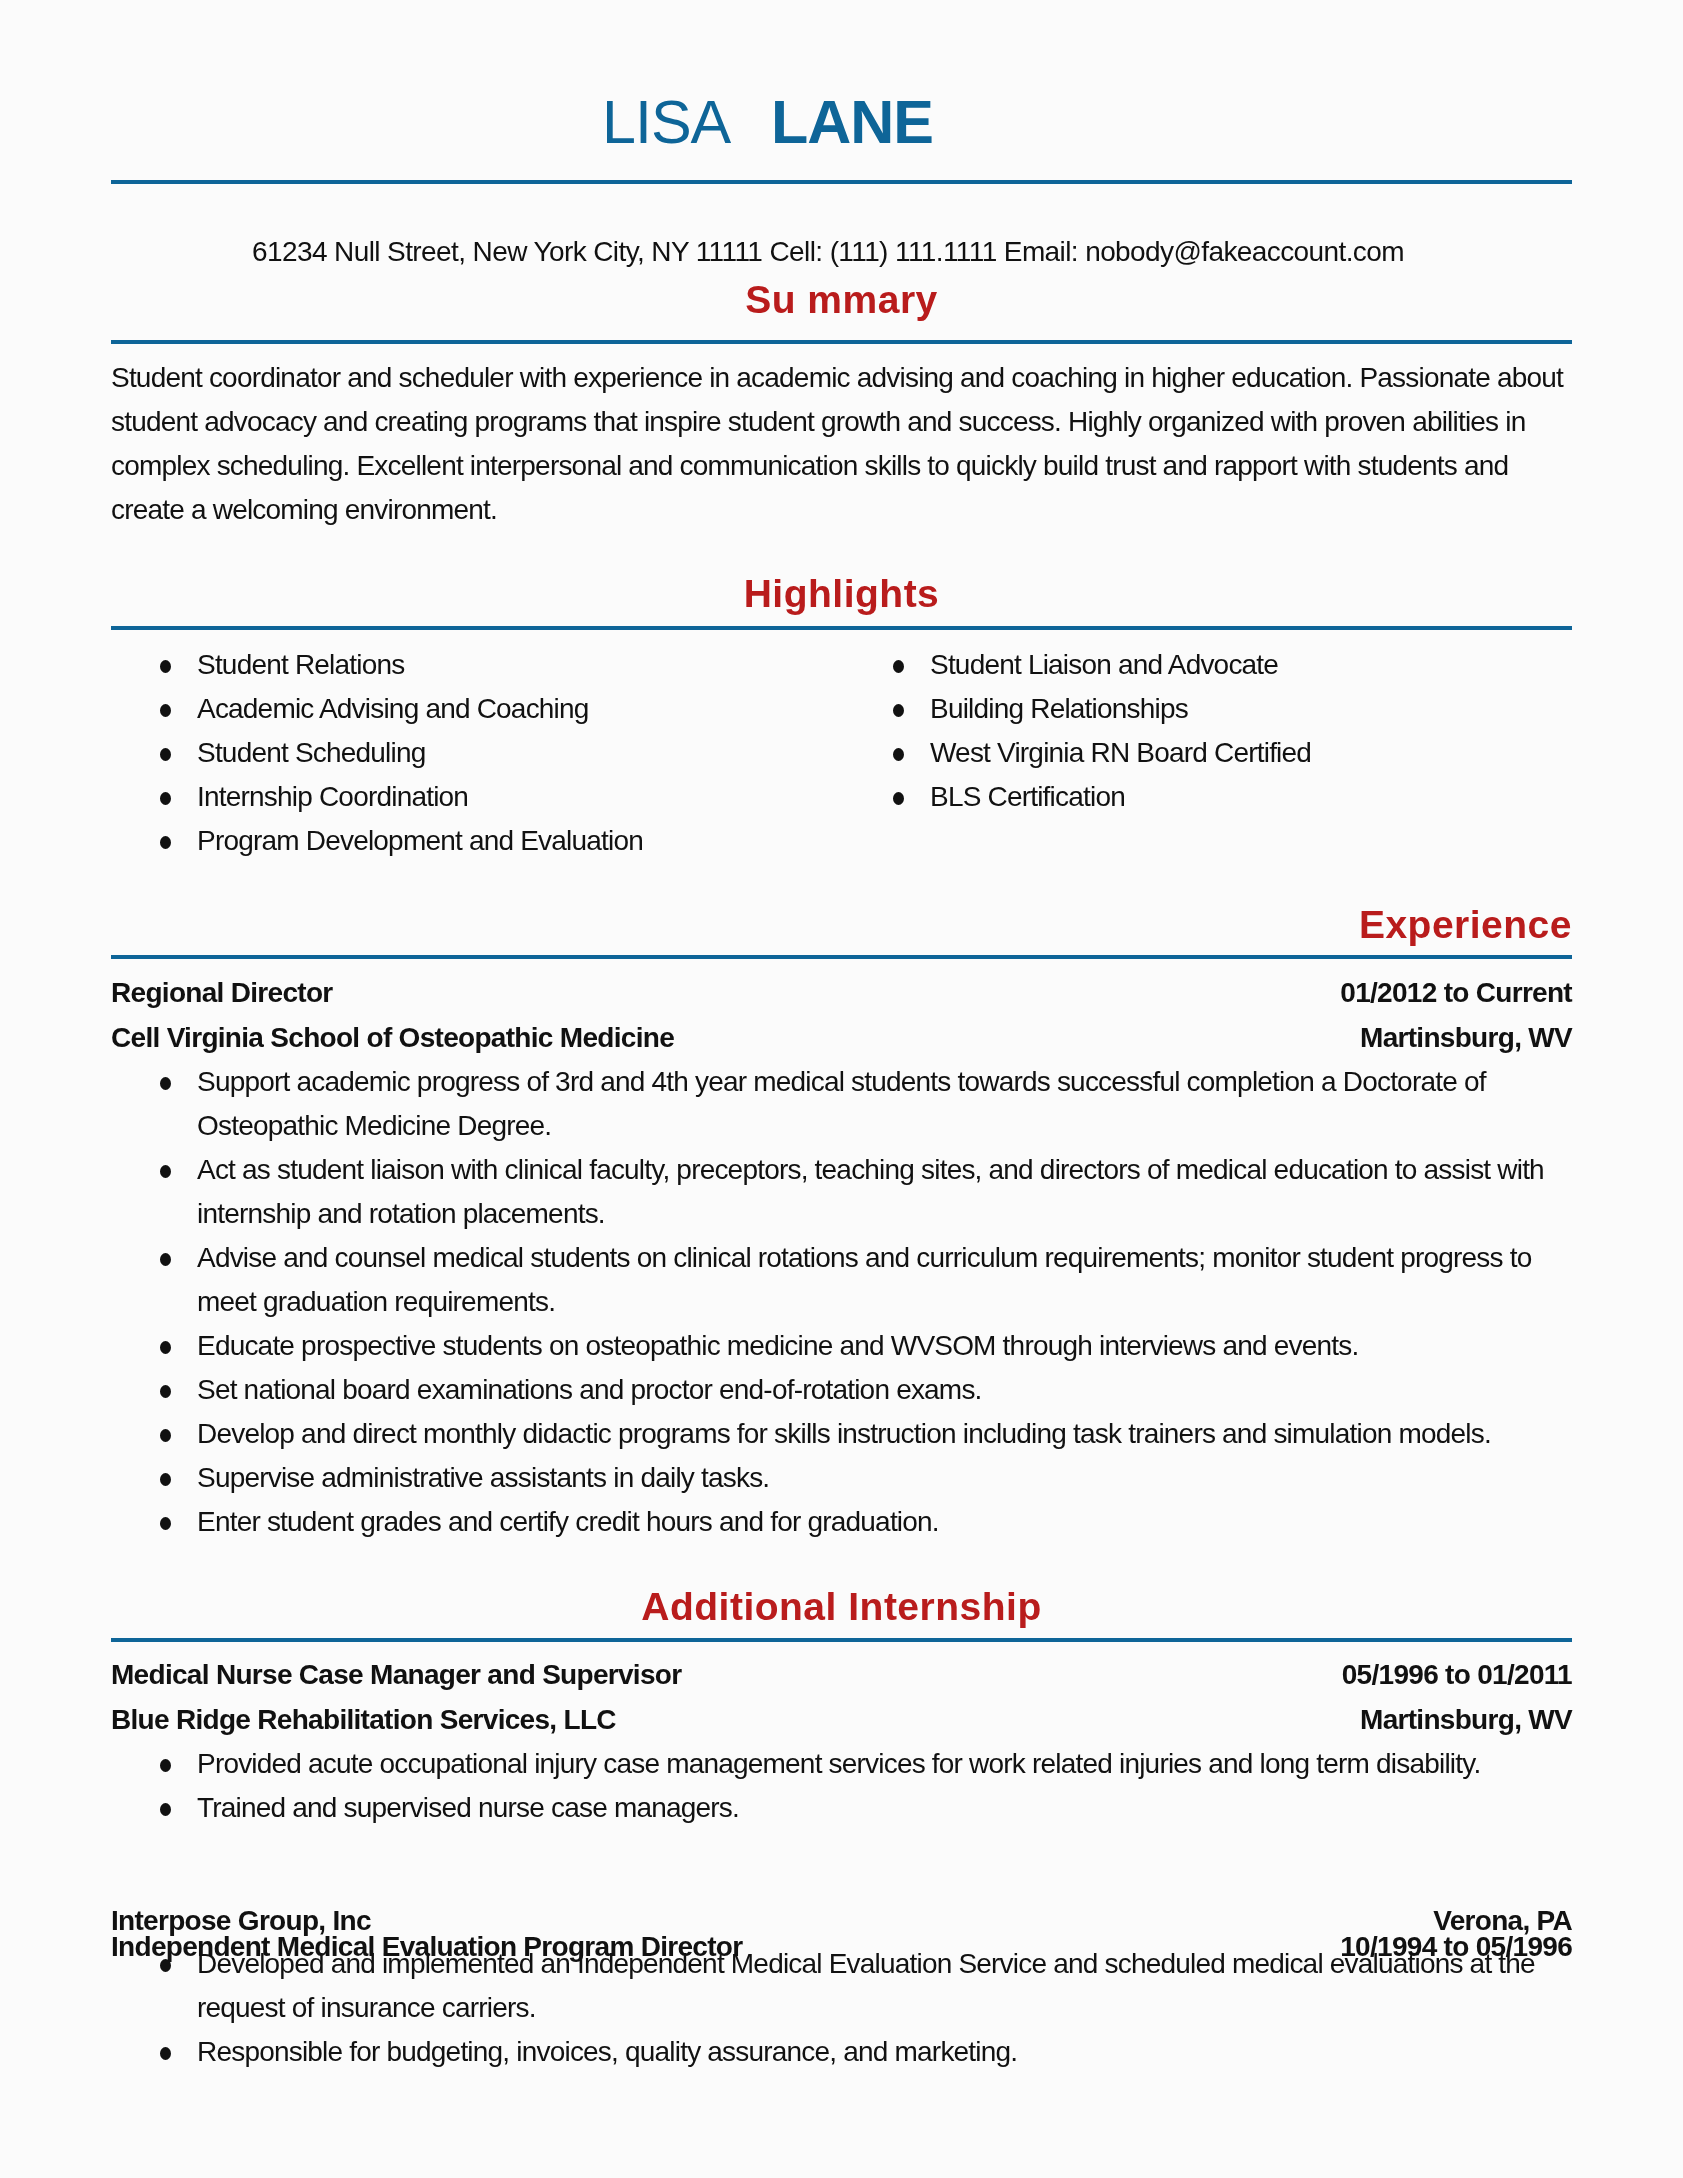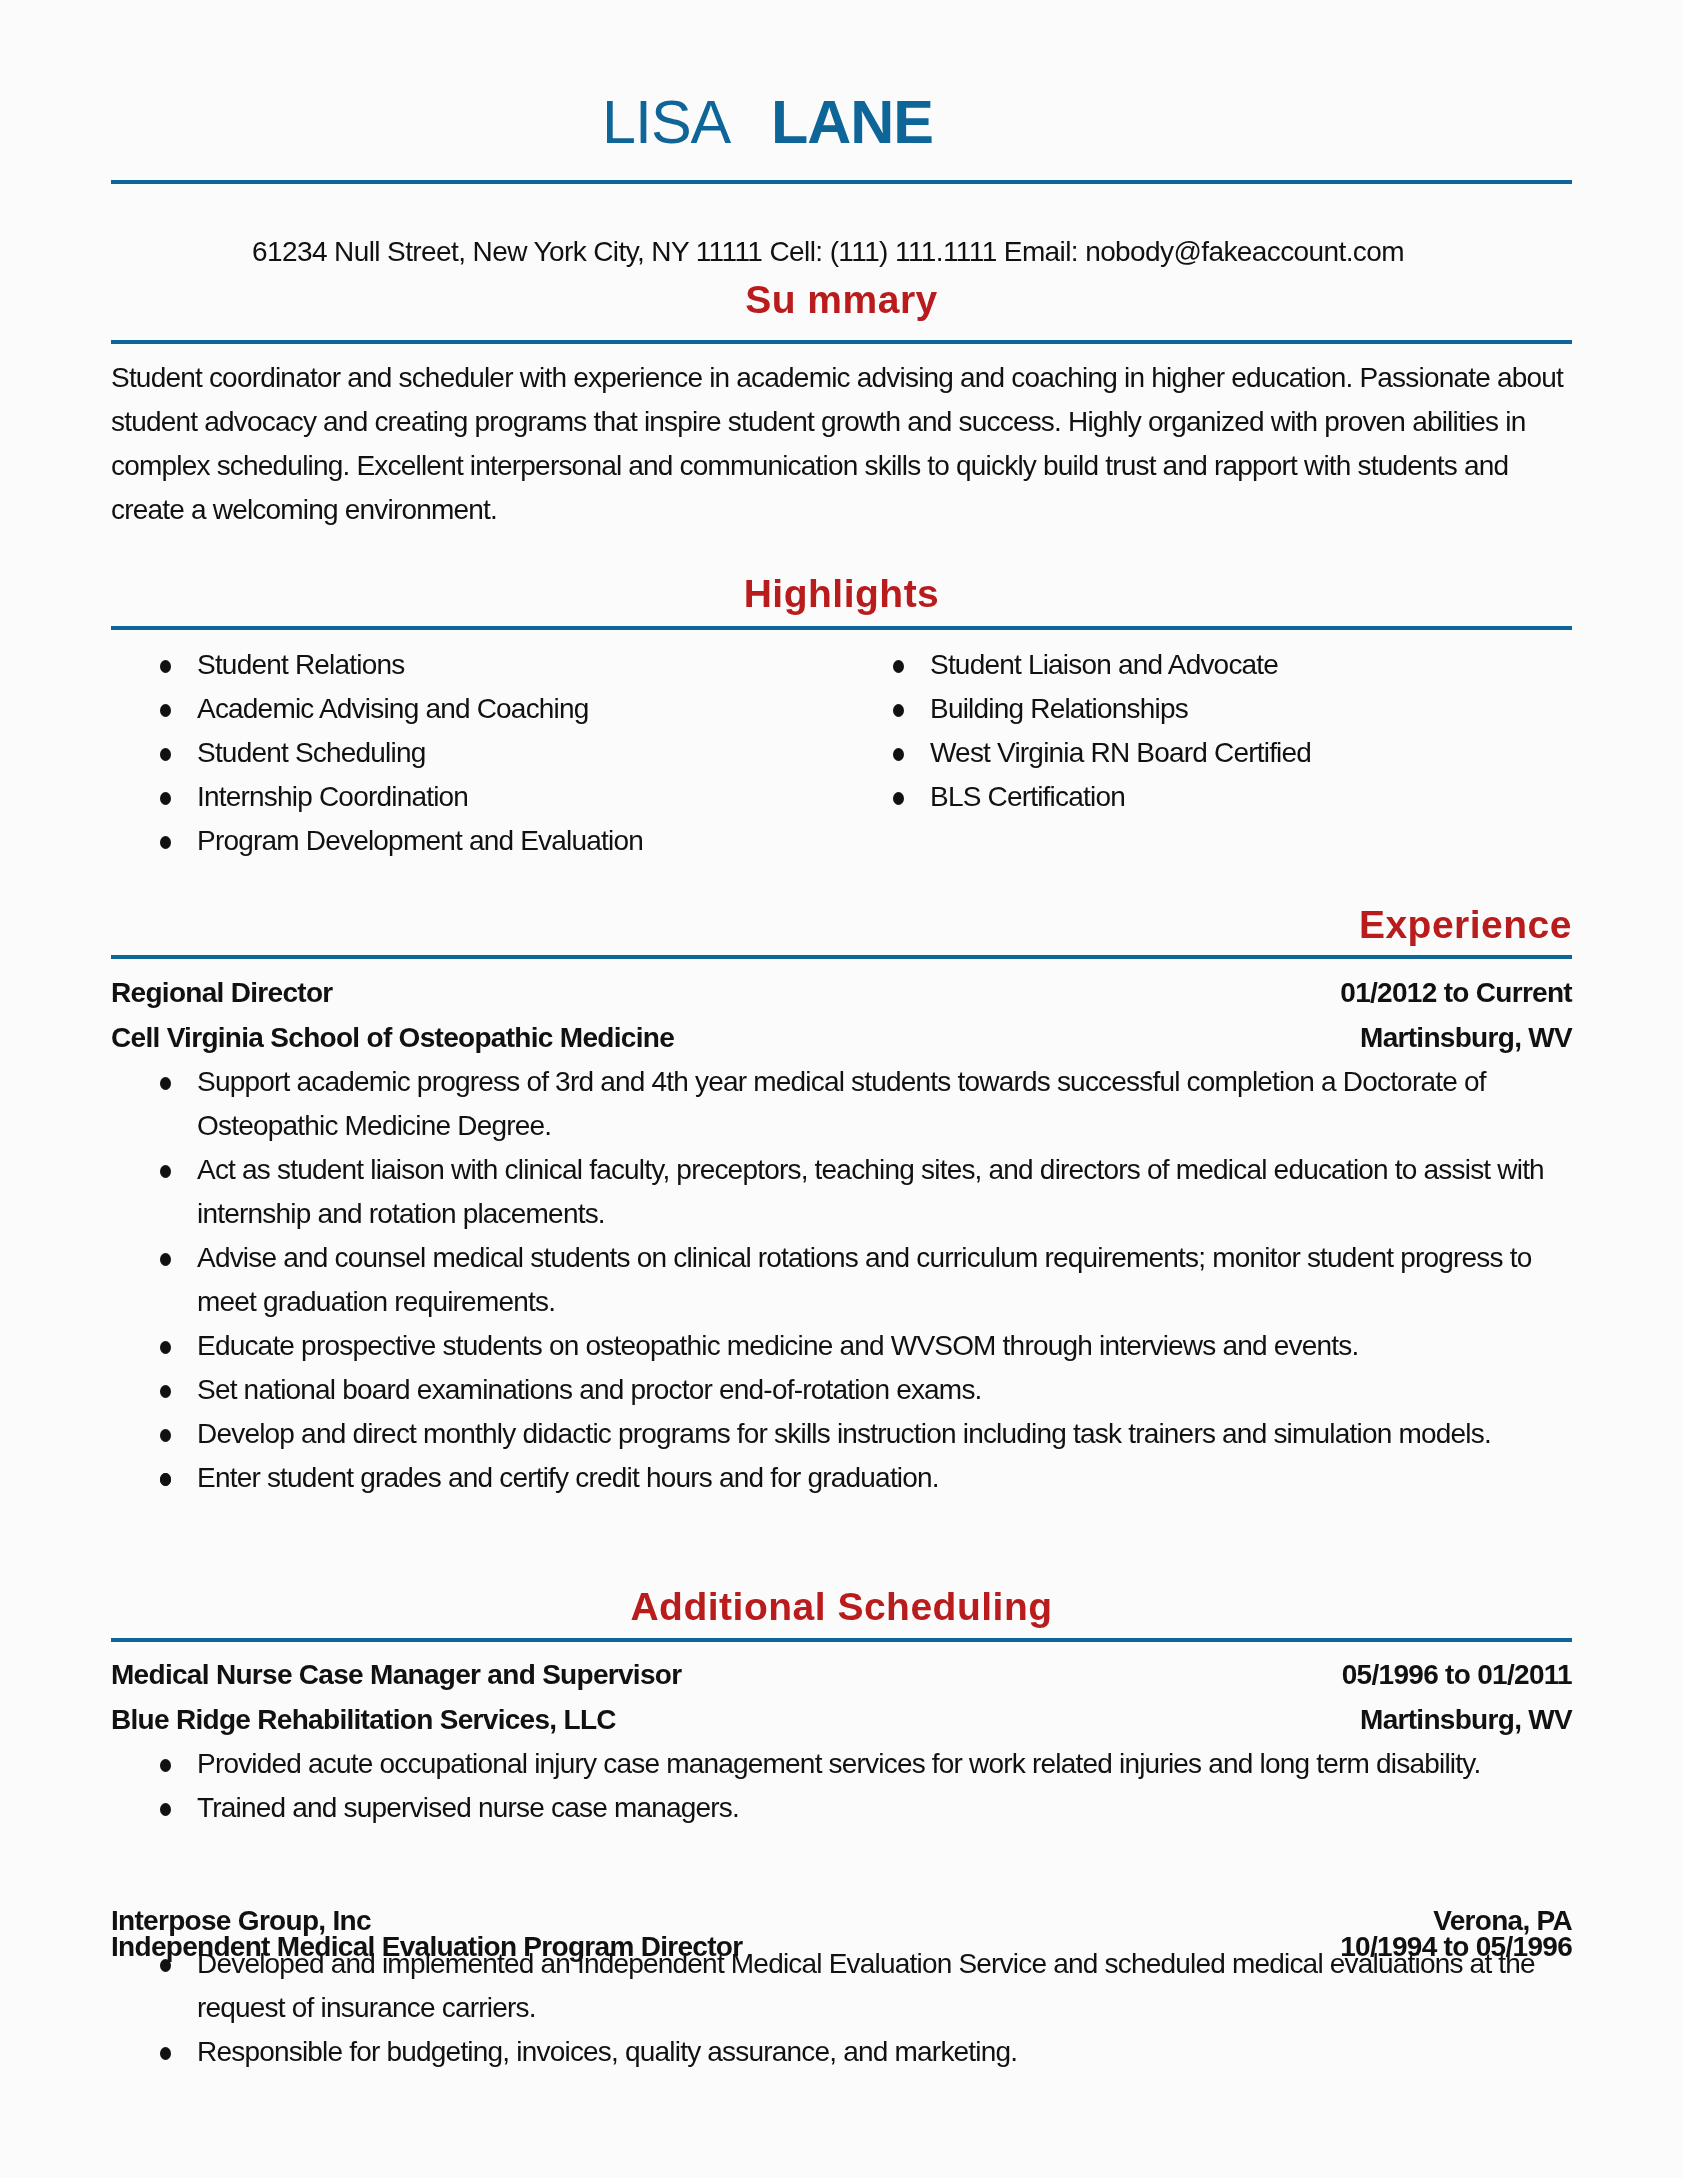--- a/index.html
+++ b/index.html
@@ -82,25 +82,25 @@
   <span class="left">Cell Virginia School of Osteopathic Medicine</span>
   <span class="right">Martinsburg, WV</span>
 </div>
 <ul class="bullets" style="top:1060px;">
   <li><span class="bullet-dot"></span><span>Support academic progress of 3rd and 4th year medical students towards successful completion a Doctorate of Osteopathic Medicine Degree.</span></li>
   <li><span class="bullet-dot"></span><span>Act as student liaison with clinical faculty, preceptors, teaching sites, and directors of medical education to assist with internship and rotation placements.</span></li>
   <li><span class="bullet-dot"></span><span>Advise and counsel medical students on clinical rotations and curriculum requirements; monitor student progress to meet graduation requirements.</span></li>
   <li><span class="bullet-dot"></span><span>Educate prospective students on osteopathic medicine and WVSOM through interviews and events.</span></li>
   <li><span class="bullet-dot"></span><span>Set national board examinations and proctor end-of-rotation exams.</span></li>
   <li><span class="bullet-dot"></span><span>Develop and direct monthly didactic programs for skills instruction including task trainers and simulation models.</span></li>
-  <li><span class="bullet-dot"></span></li>
+  <li><span class="bullet-dot"></span><span>Supervise administrative assistants in daily tasks.</span></li>
   <li><span class="bullet-dot"></span><span>Enter student grades and certify credit hours and for graduation.</span></li>
 </ul>
 
-<div class="heading" style="top:1583px;">Additional Scheduling</div>
+<div class="heading" style="top:1583px;">Additional Internship</div>
 <div class="rule" style="top:1638px;"></div>
 <div class="job-row" style="top:1653px;">
   <span class="left">Medical Nurse Case Manager and Supervisor</span>
   <span class="right">05/1996 to 01/2011</span>
 </div>
 <div class="job-row" style="top:1698px;">
   <span class="left">Blue Ridge Rehabilitation Services, LLC</span>
   <span class="right">Martinsburg, WV</span>
 </div>
 <ul class="bullets" style="top:1742px;">

